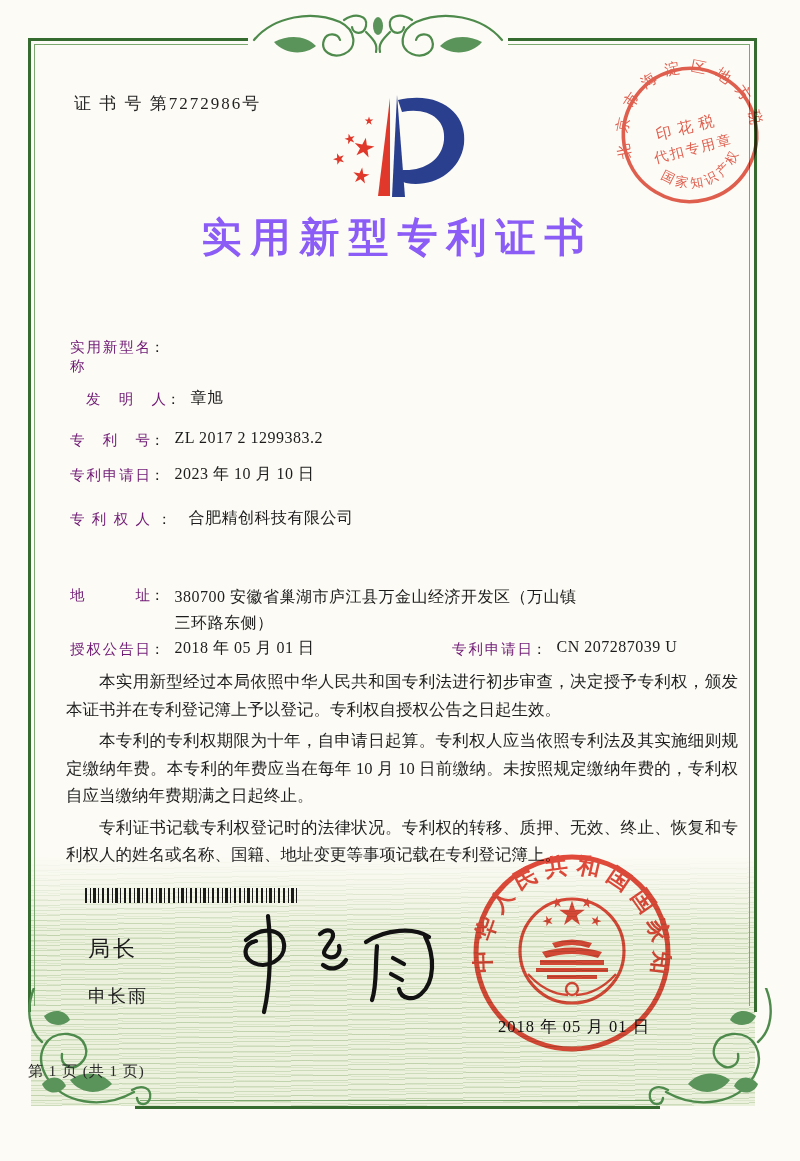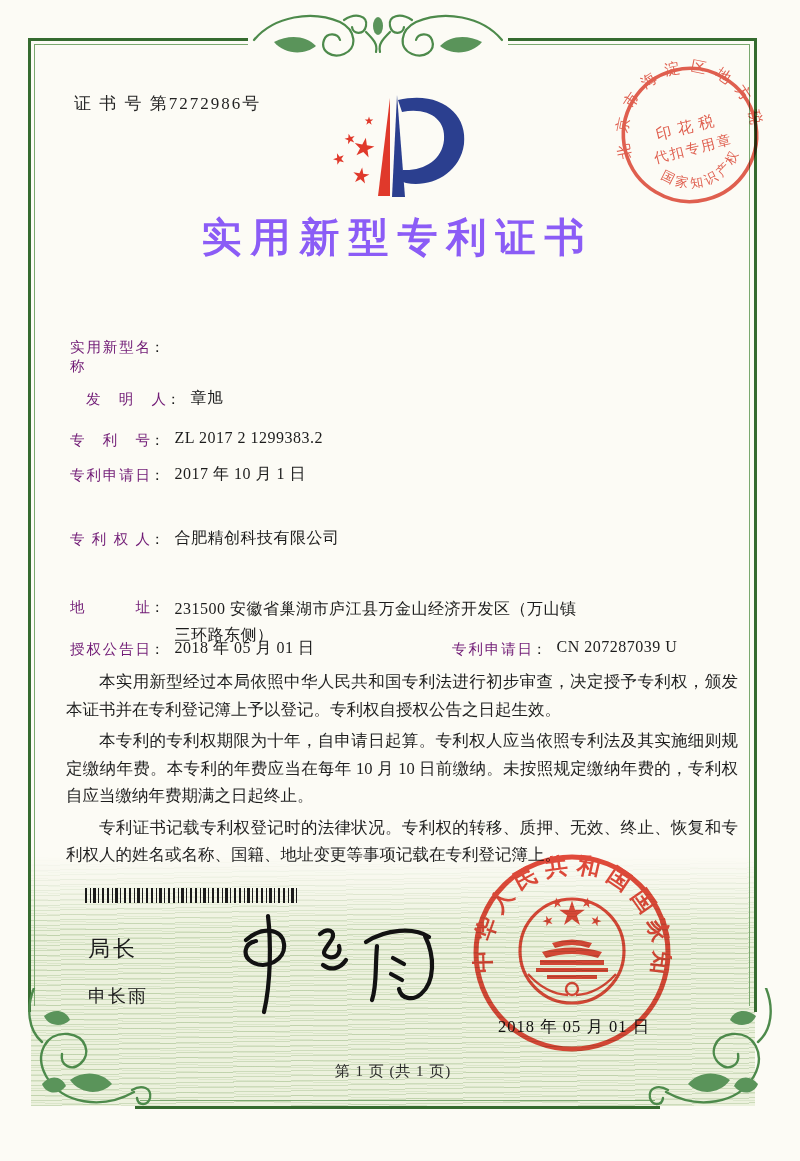--- a/index.html
+++ b/index.html
@@ -30,21 +30,21 @@
   .fval{font-size:16px;margin-left:10px;white-space:nowrap;letter-spacing:.5px;}
   .addr .fval{white-space:normal;width:402px;line-height:26px;}
   .paras{left:62px;top:664px;width:680px;font-size:16.5px;line-height:27.5px;text-align:justify;color:#1f1f1f;}
   .paras p{margin:4px;text-indent:2em;}
   .barcode{left:85px;top:888px;width:212px;height:15px;z-index:4;
     background:repeating-linear-gradient(90deg,#1b1b1b 0 2px,transparent 2px 5px,#1b1b1b 5px 6px,
       transparent 6px 8px,#1b1b1b 8px 11px,transparent 11px 13px,#1b1b1b 13px 14px,
       transparent 14px 17px,#1b1b1b 17px 19px,transparent 19px 22px);}
   .sigtitle{left:88px;top:934px;font-size:22px;letter-spacing:3px;z-index:4;}
   .signame{left:88px;top:984px;font-size:18px;letter-spacing:2px;z-index:4;}
-  .footer{left:28px;top:1062px;width:730px;text-align:center;font-size:15px;letter-spacing:1px;z-index:4;color:#2a2a2a;}
+  .footer{left:28px;top:1062px;width:730px;text-align:left;font-size:15px;letter-spacing:1px;z-index:4;color:#2a2a2a;}
   .sealdate{left:498px;top:1016px;font-size:16.5px;letter-spacing:1px;color:#111;z-index:6;}
   .stampwrap{left:612px;top:52px;width:156px;height:166px;z-index:5;mix-blend-mode:multiply;opacity:.85;}
   .sealwrap{left:472px;top:848px;width:200px;height:212px;z-index:5;mix-blend-mode:multiply;opacity:.92;}
   .sigwrap{left:228px;top:910px;width:215px;height:108px;z-index:6;}
   .logowrap{left:318px;top:86px;width:170px;height:118px;z-index:4;}
 </style>
 </head>
 <body>
 
 <div class="page">
@@ -144,31 +144,31 @@
     <span class="fval">章旭</span>
   </div>
   <div class="frow" style="top:429px;">
     <span class="flab">专利号</span>
       <span class="fcol">：</span>
     <span class="fval">ZL 2017 2 1299383.2</span>
   </div>
   <div class="frow" style="top:464px;">
     <span class="flab">专利申请日</span>
       <span class="fcol">：</span>
-    <span class="fval">2017 年 10 月 1 日</span>
-  </div>
-  <div class="frow" style="top:528px;">
+    <span class="fval">2023 年 10 月 10 日</span>
+  </div>
+  <div class="frow" style="top:508px;gap:7px;">
     <span class="flab">专利权人</span>
       <span class="fcol">：</span>
     <span class="fval">合肥精创科技有限公司</span>
   </div>
-  <div class="frow addr" style="top:596px;">
+  <div class="frow addr" style="top:584px;">
     <span class="flab">地址</span>
       <span class="fcol">：</span>
-    <span class="fval">231500 安徽省巢湖市庐江县万金山经济开发区（万山镇三环路东侧）</span>
+    <span class="fval">380700 安徽省巢湖市庐江县万金山经济开发区（万山镇三环路东侧）</span>
   </div>
   <div class="frow" style="top:638px;">
     <span class="flab">授权公告日</span>
       <span class="fcol">：</span>
     <span class="fval">2018 年 05 月 01 日</span>
   </div>
   <div class="frow" style="left:452px;top:638px;">
     <span class="flab">专利申请日</span>
       <span class="fcol">：</span>
     <span class="fval">CN 207287039 U</span>

